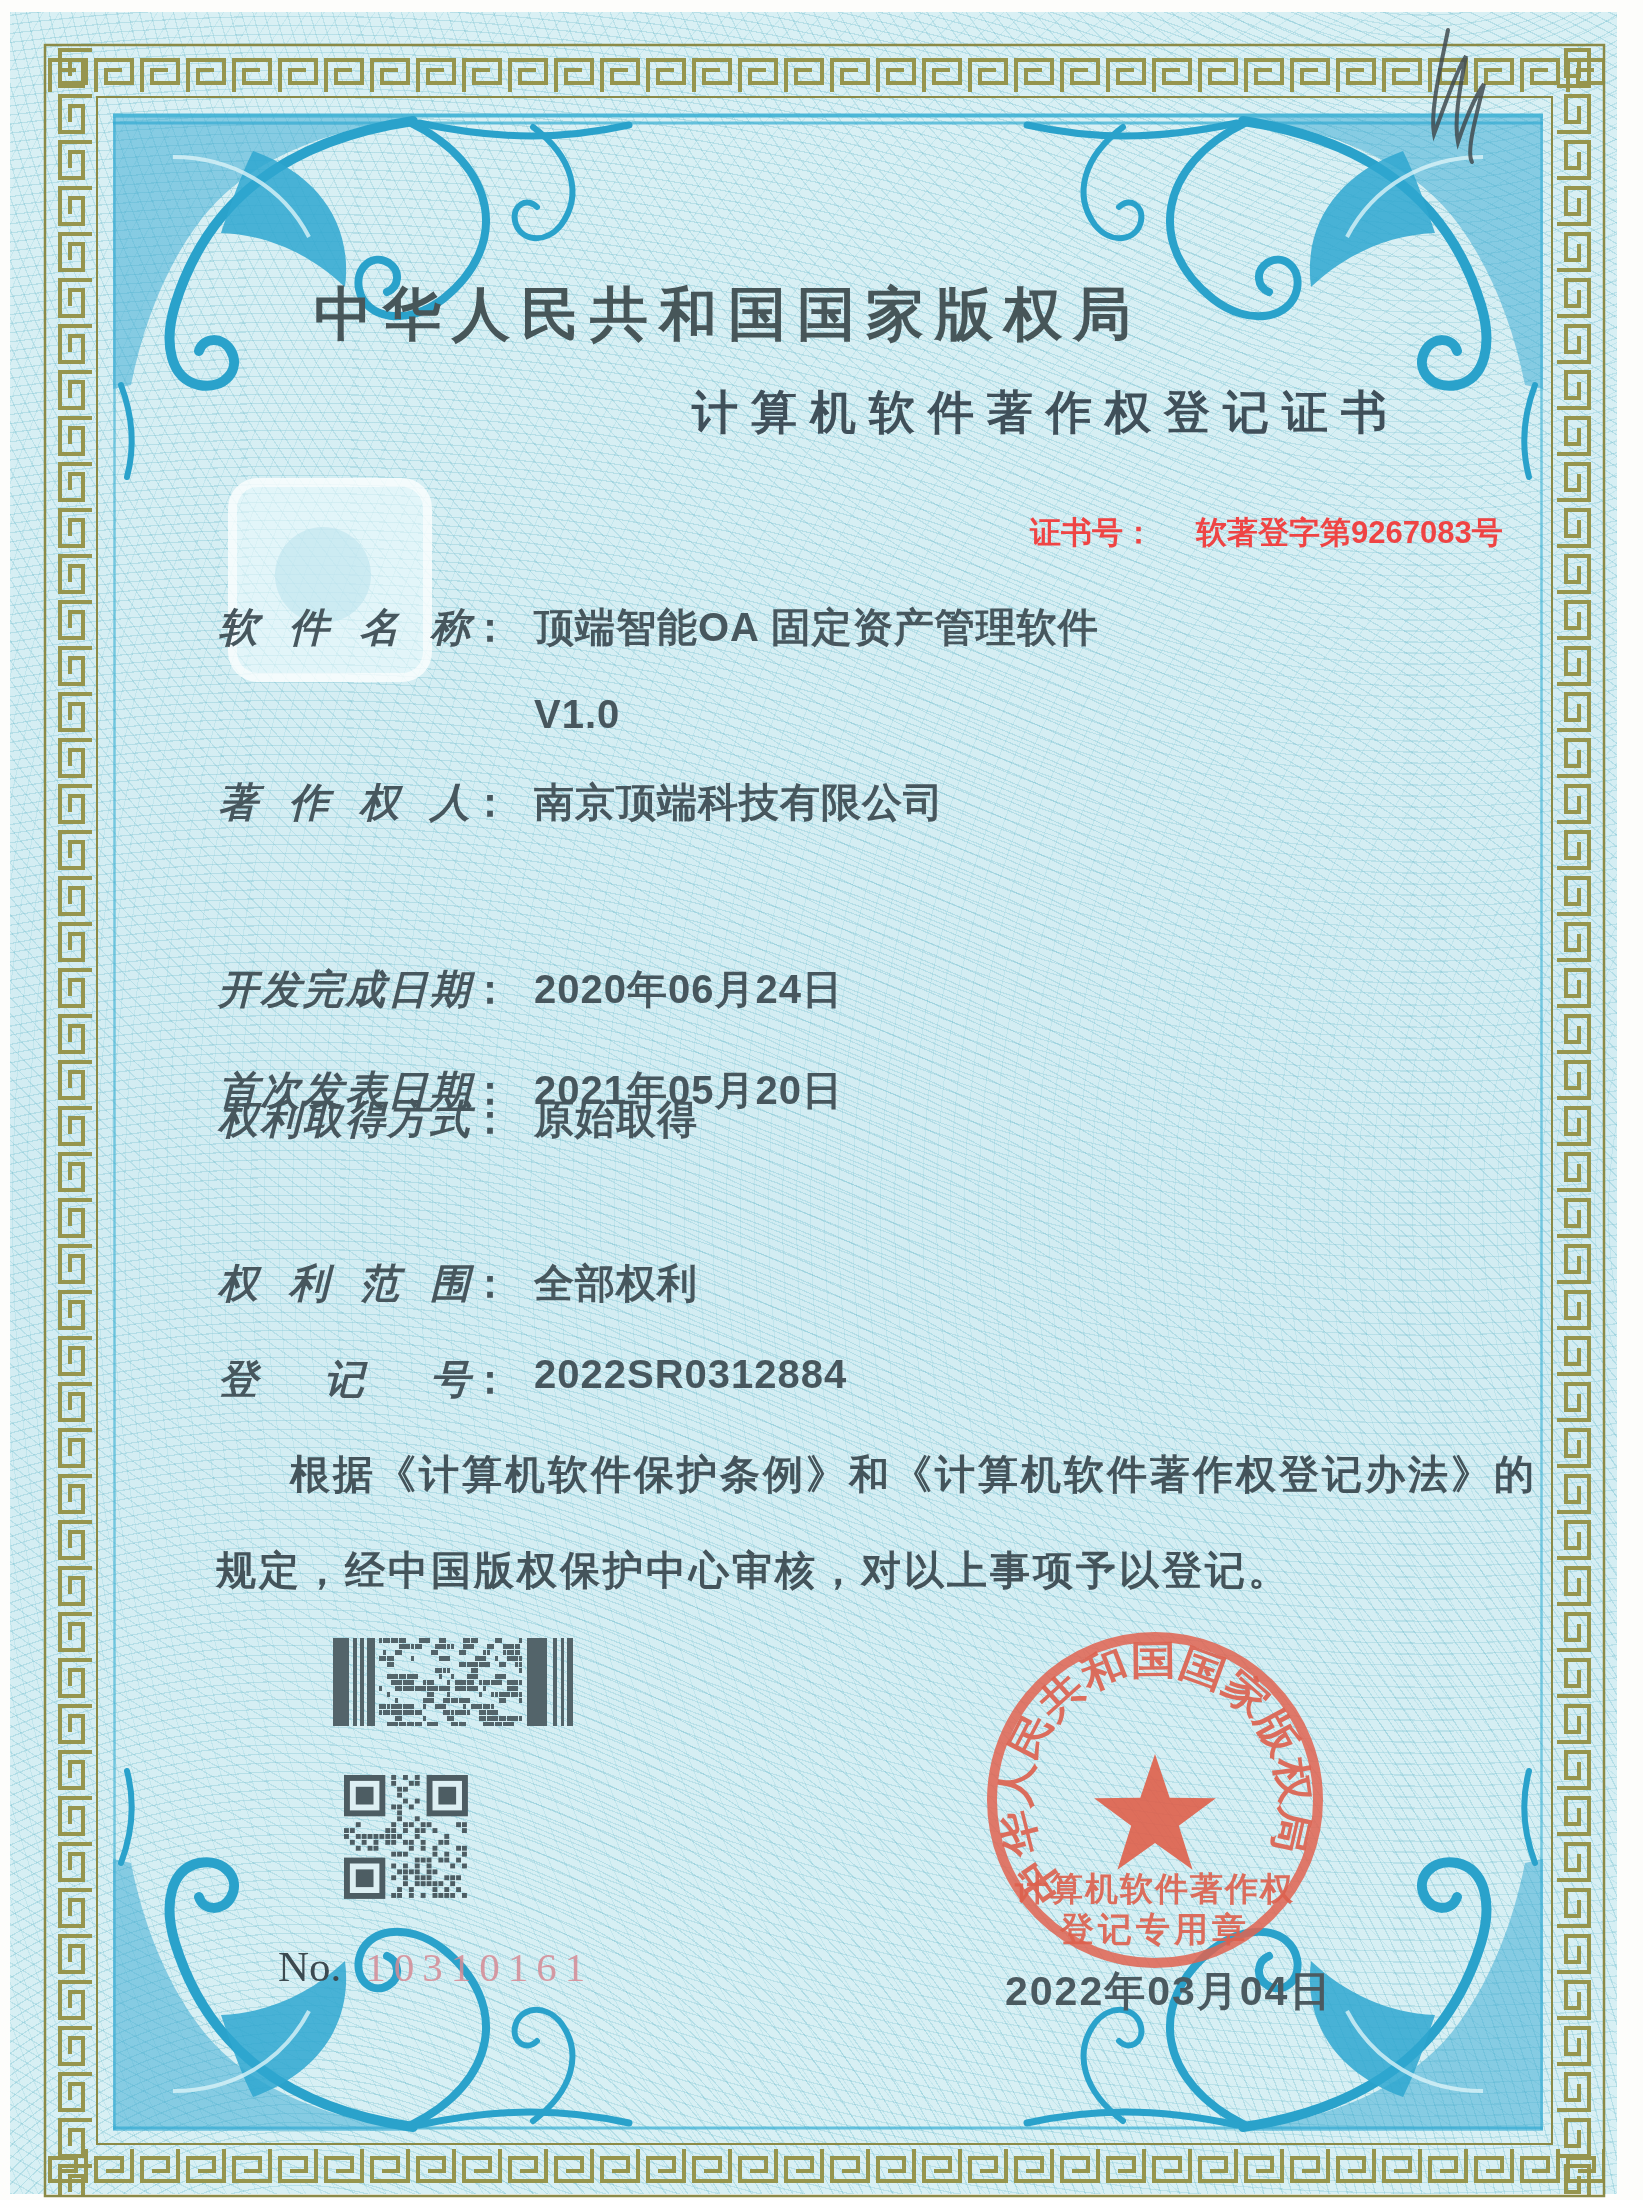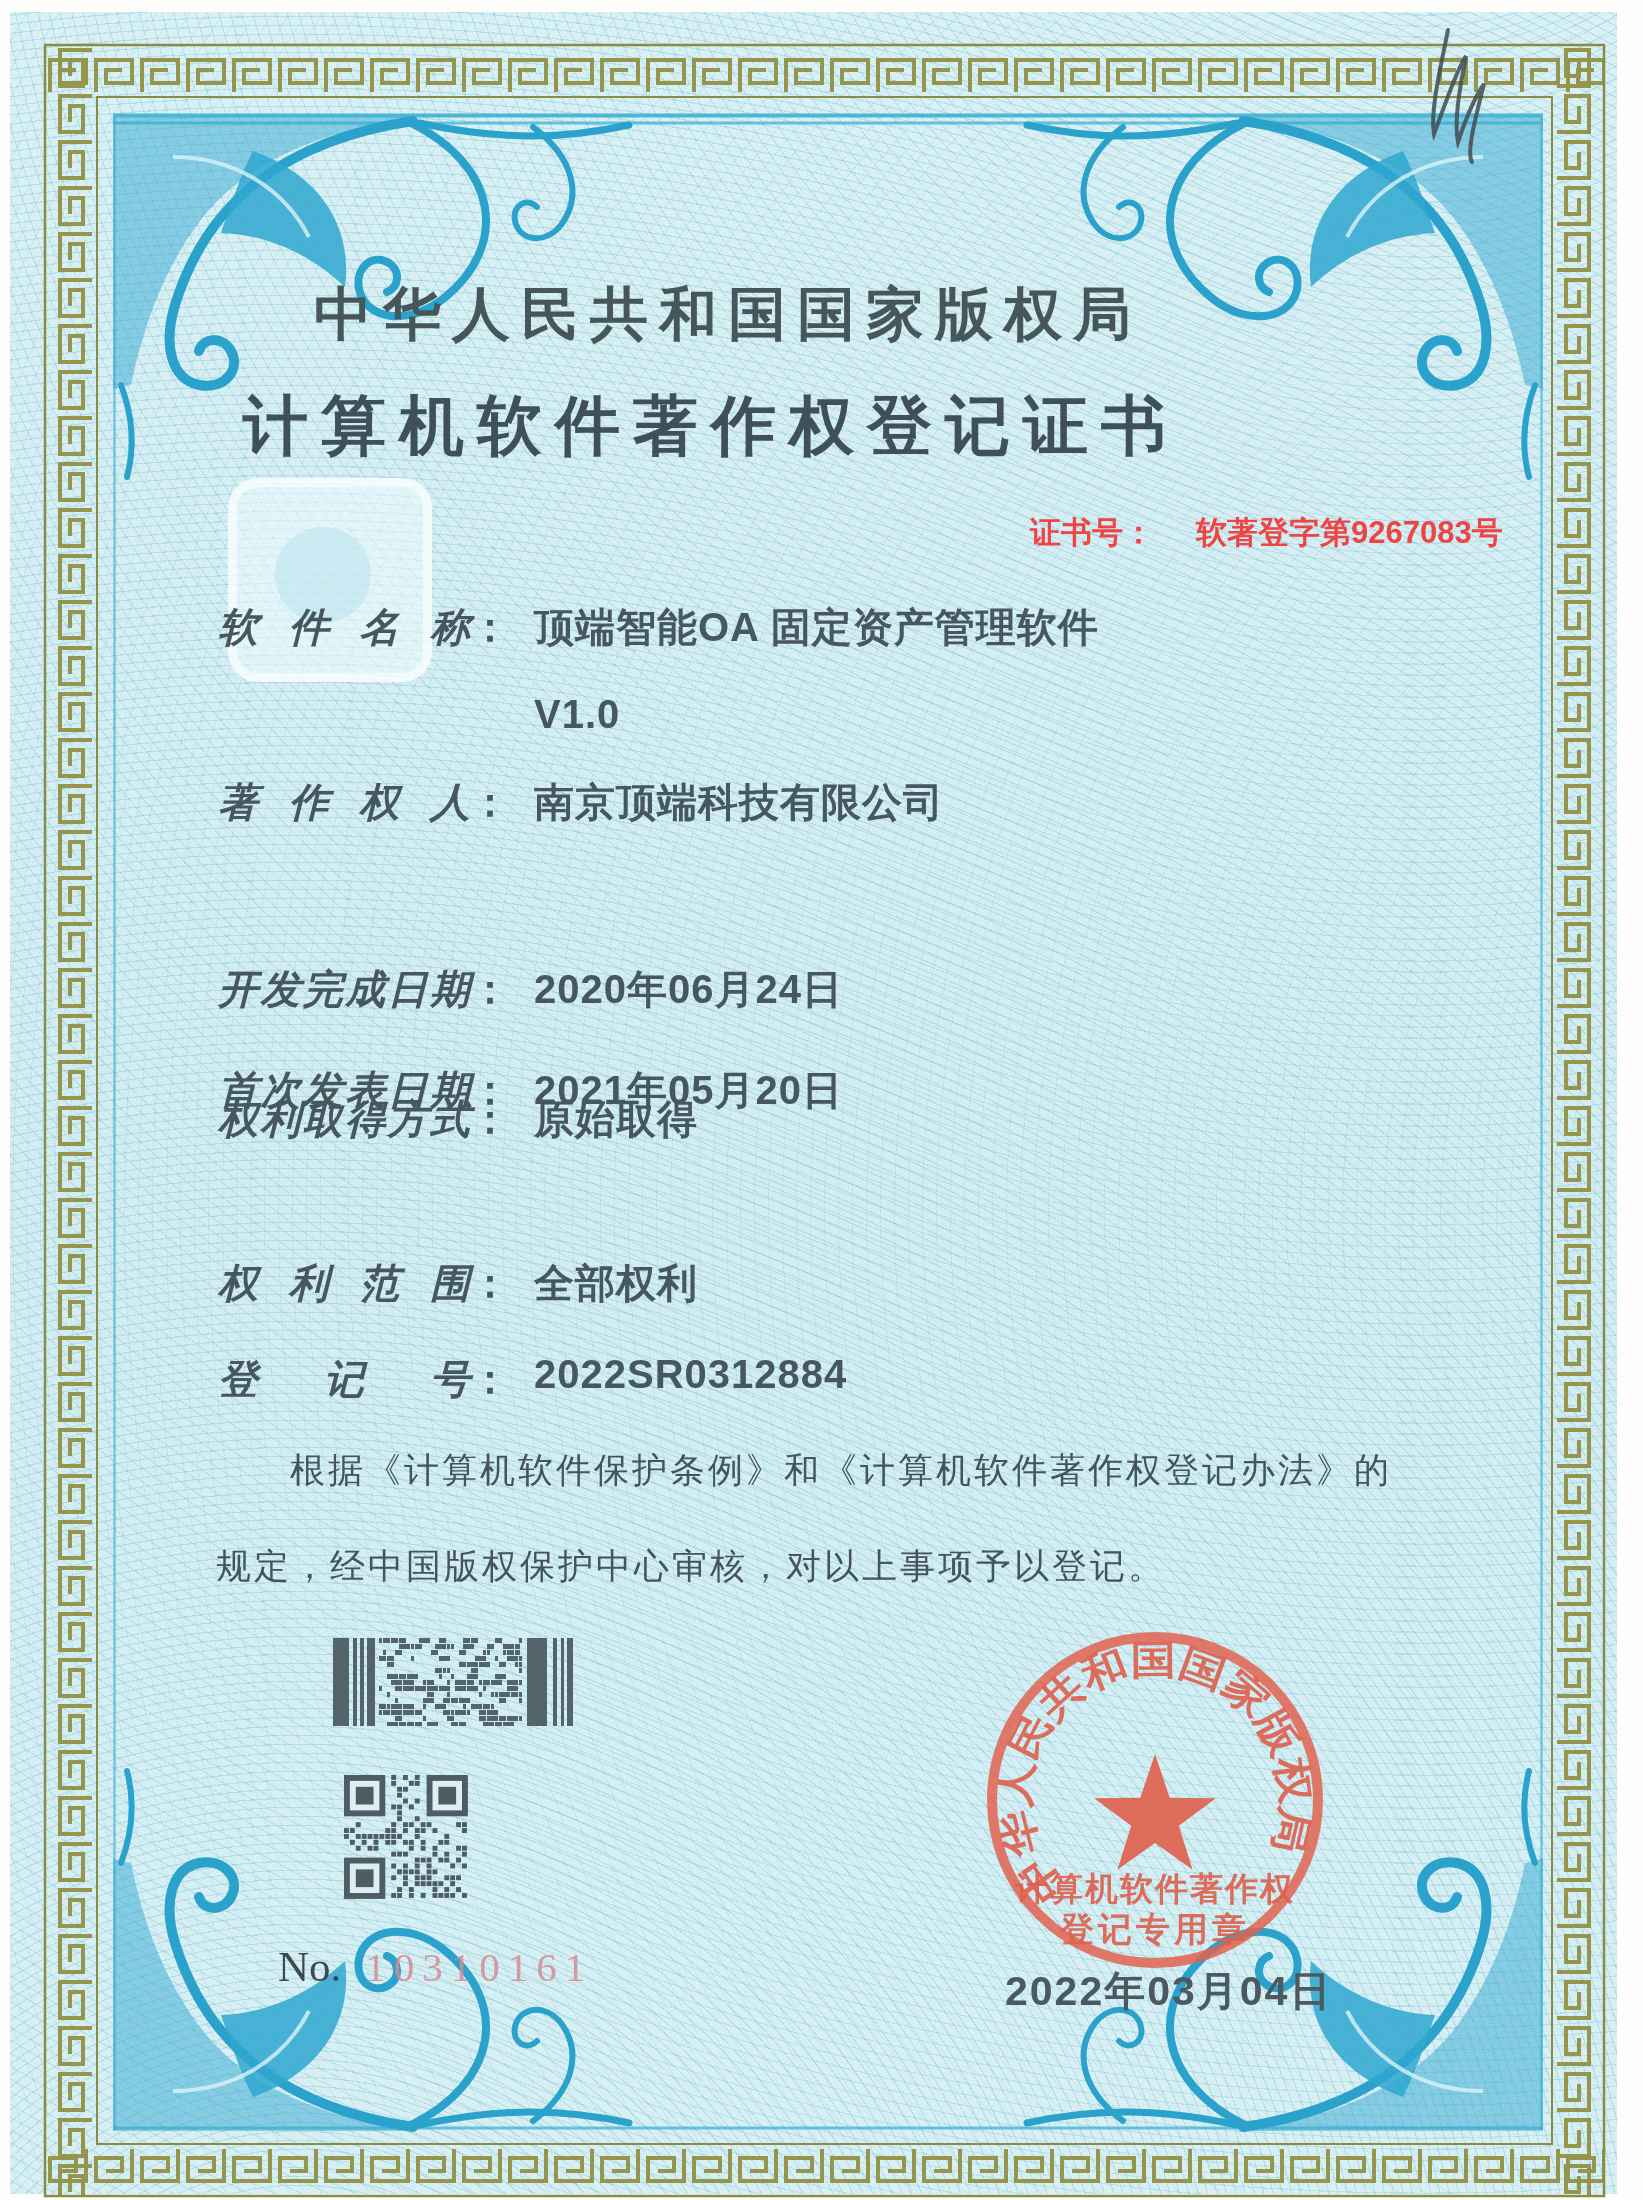--- a/index.html
+++ b/index.html
@@ -8,30 +8,30 @@
   .paper{position:absolute;left:10px;top:12px;right:26px;bottom:6px;
     background:
       repeating-radial-gradient(circle at 18% 112%, rgba(105,185,202,.30) 0 1.2px, rgba(0,0,0,0) 1.2px 9px),
       repeating-radial-gradient(circle at 88% -14%, rgba(105,185,202,.26) 0 1.2px, rgba(0,0,0,0) 1.2px 11px),
       repeating-radial-gradient(circle at 130% 55%, rgba(120,195,210,.20) 0 1px, rgba(0,0,0,0) 1px 14px),
       linear-gradient(180deg,#d9f0f4,#d2ecf2 55%,#d8f0f4);}
   .deco{position:absolute;left:0;top:0;width:1643px;height:2200px;}
   .abs{position:absolute;}
   .auth-title{left:18px;top:276px;width:1420px;text-align:center;font-size:58px;font-weight:700;
     letter-spacing:11px;color:#475659;}
-  .cert-title{left:15px;top:382px;width:1392px;text-align:center;font-size:65px;font-weight:700;
+  .cert-title{left:8px;top:382px;width:1392px;text-align:right;font-size:46px;font-weight:700;
     letter-spacing:13px;color:#40505a;}
   .cert-no{left:1030px;top:512px;font-size:31px;font-weight:700;color:#ef4444;display:flex;}
   .cert-no .v{margin-left:42px;}
   .field{left:218px;display:flex;font-size:40px;font-weight:700;color:#47575e;white-space:nowrap;}
   .field .lbl{display:inline-block;width:252px;text-align:justify;text-align-last:justify;font-style:italic;}
   .field .col{display:inline-block;width:36px;}
   .field .val{margin-left:28px;letter-spacing:1px;}
   .val2{left:534px;top:652px;font-size:40px;font-weight:700;color:#47575e;letter-spacing:1px;margin-top:40px;}
-  .body-line{left:216px;font-size:35px;font-weight:400;color:#44545b;letter-spacing:3px;white-space:nowrap;}
+  .body-line{left:216px;font-size:40px;font-weight:700;color:#44545b;letter-spacing:3px;white-space:nowrap;}
   .ghost-seal{left:228px;top:478px;width:186px;height:186px;border-radius:30px;
     background:rgba(236,251,253,.55);border:9px solid rgba(255,255,255,.6);}
   .ghost-seal .blob{position:absolute;left:38px;top:40px;width:96px;height:96px;border-radius:50%;
     background:rgba(186,226,236,.55);}
   .serial{left:278px;top:1942px;font-family:"Liberation Serif",serif;font-size:43px;color:#3c4a50;display:flex;align-items:baseline;}
   .serial .num{margin-left:24px;font-size:41px;color:#d58b95;letter-spacing:8px;opacity:.85;}
   .issue-date{left:1005px;top:1964px;font-size:41px;font-weight:700;color:#4b5a60;letter-spacing:2px;}
 </style>
 </head>
 <body>

